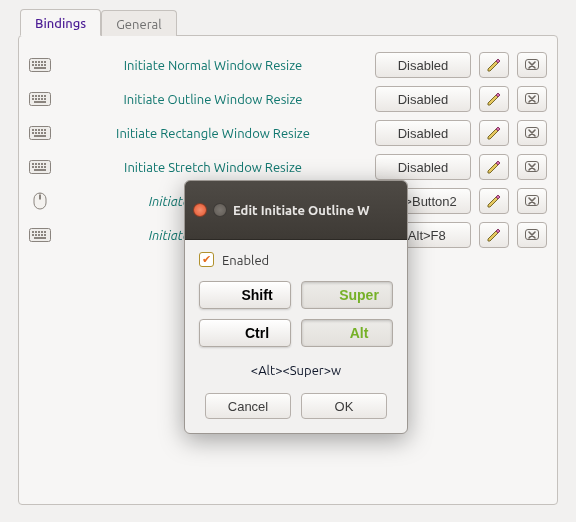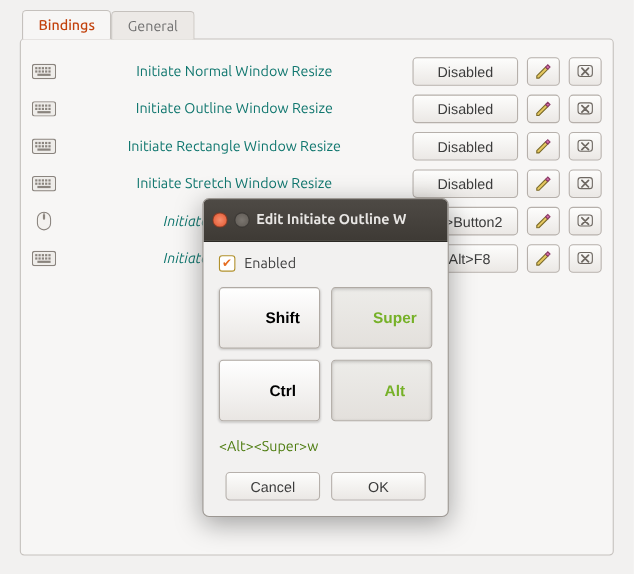--- a/index.html
+++ b/index.html
@@ -27,21 +27,21 @@
     border-bottom: none;
     border-radius: 4px 4px 0 0;
     background: #ece9e6;
     color: #6f6f6f;
     cursor: pointer;
     position: relative;
     top: 1px;
   }
   .tab.active {
     background: #f7f6f5;
-    color: #c2410c;
+    color: #4c1d95;
     font-weight: 500;
     z-index: 2;
     border-bottom: 1px solid #f7f6f5;
   }
 
   .panel {
     margin: 0 18px 18px 18px;
     border: 1px solid #c5c1bd;
     border-radius: 4px;
     background: #f7f6f5;
@@ -98,21 +98,21 @@
     width: 224px;
     background: #f2f1f0;
     border: 1px solid #9c9792;
     border-radius: 6px;
     box-shadow: 0 6px 24px rgba(0,0,0,0.35);
     overflow: hidden;
   }
   .titlebar {
     background: linear-gradient(#4e4a45, #3e3a35);
     color: #e8e6e4;
-    padding: 12px 8px;
+    padding: 22px 8px;
     display: flex;
     align-items: center;
     gap: 6px;
     font-weight: bold;
     font-size: 13px;
     white-space: nowrap;
     border-bottom: 1px solid #2c2925;
   }
   .win-dot {
     width: 14px; height: 14px;
@@ -141,39 +141,40 @@
   .mod-grid {
     display: grid;
     grid-template-columns: 1fr 1fr;
     gap: 10px;
     margin-bottom: 16px;
   }
   .mod-btn {
     background: linear-gradient(#ffffff,#e9e6e3);
     border: 1px solid #b0aaa4;
     border-radius: 4px;
-    height: 56px;
+    height: 28px;
     font-weight: bold;
     font-size: 14px;
     cursor: pointer;
     box-shadow: 0 1px 0 rgba(255,255,255,0.7) inset, 0 1px 2px rgba(0,0,0,0.15);
     padding-left: 24px;
   }
   .mod-btn.active {
     color: #76b128;
     background: linear-gradient(#edece9,#e3e0dc);
     box-shadow: inset 0 1px 3px rgba(0,0,0,0.2);
   }
   .grab-btn {
     width: 100%;
     padding: 6px;
   }
   .combo-display {
+    text-align: center;
     margin: 14px 0 16px 0;
-    color: #4d7c0f;
+    color: #0f172a;
   }
   .dialog-actions {
     display: flex;
     justify-content: center;
     gap: 10px;
   }
   .dialog-actions .btn { width: 86px; }
 </style>
 </head>
 <body>

